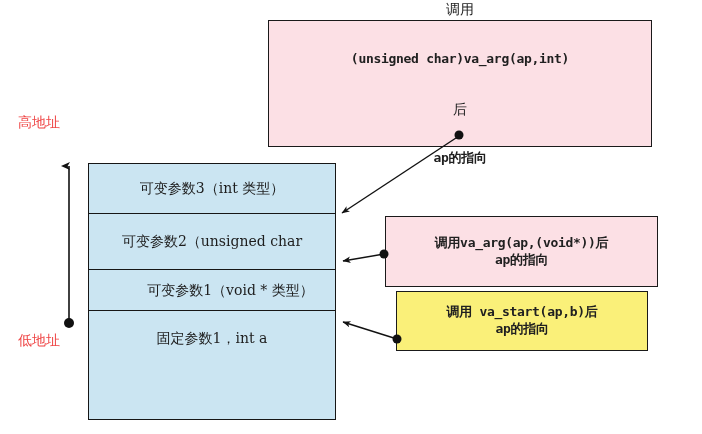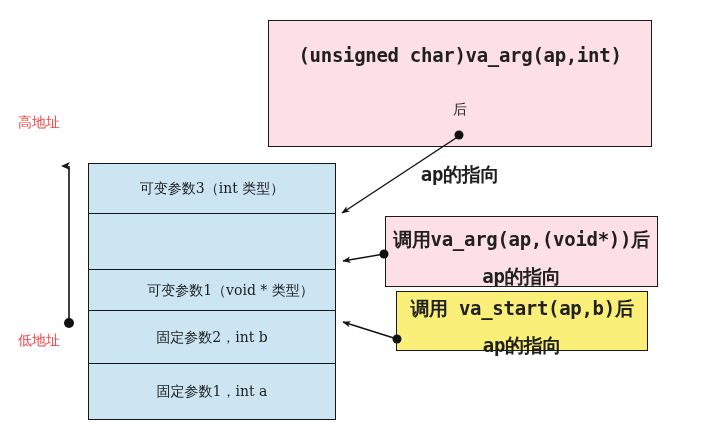--- a/index.html
+++ b/index.html
@@ -30,24 +30,23 @@
     line-height: 1.30;
   }
 
   
   .callout {
     font-size: 15px;
     letter-spacing: 0px;
   }
   .callout .mono {
     font-family: "DejaVu Sans Mono", "Liberation Mono", monospace;
-    font-size: 19px;
+    font-size: 13px;
     font-weight: bold;
     letter-spacing: -0.3px;
-    margin-top: 12px;
   }
   .callout .cn {
     font-family: "DejaVu Sans", sans-serif;
     font-size: 14px;
   }
 
   #callout-int {
     left: 268px; top: 20px;
     width: 384px; height: 127px;
     background: #fce0e5;
@@ -126,27 +125,25 @@
 
   <div class="addr-label" id="addr-high">高地址</div>
   <div class="addr-label" id="addr-low">低地址</div>
 
   <div id="stack">
     <div class="stack-row" id="row-0">
       <span>可变参数3（int 类型）</span>
     </div>
     <div class="stack-row" id="row-1">
       <span>
+        <span class="cline">可变参数2（unsigned char</span>
       </span>
     </div>
     <div class="stack-row" id="row-2">
       <span>可变参数1（void * 类型）</span>
-    </div>
-    <div class="stack-row" id="row-3">
-      <span>固定参数2，int b</span>
     </div>
     <div class="stack-row" id="row-4">
       <span>固定参数1，int a</span>
     </div>
   </div>
 
   <div class="box callout" id="callout-int">
     <span class="cline cn">调用</span>
     <span class="cline mono">(unsigned char)va_arg(ap,int)</span>
     <span class="cline cn">后</span>

